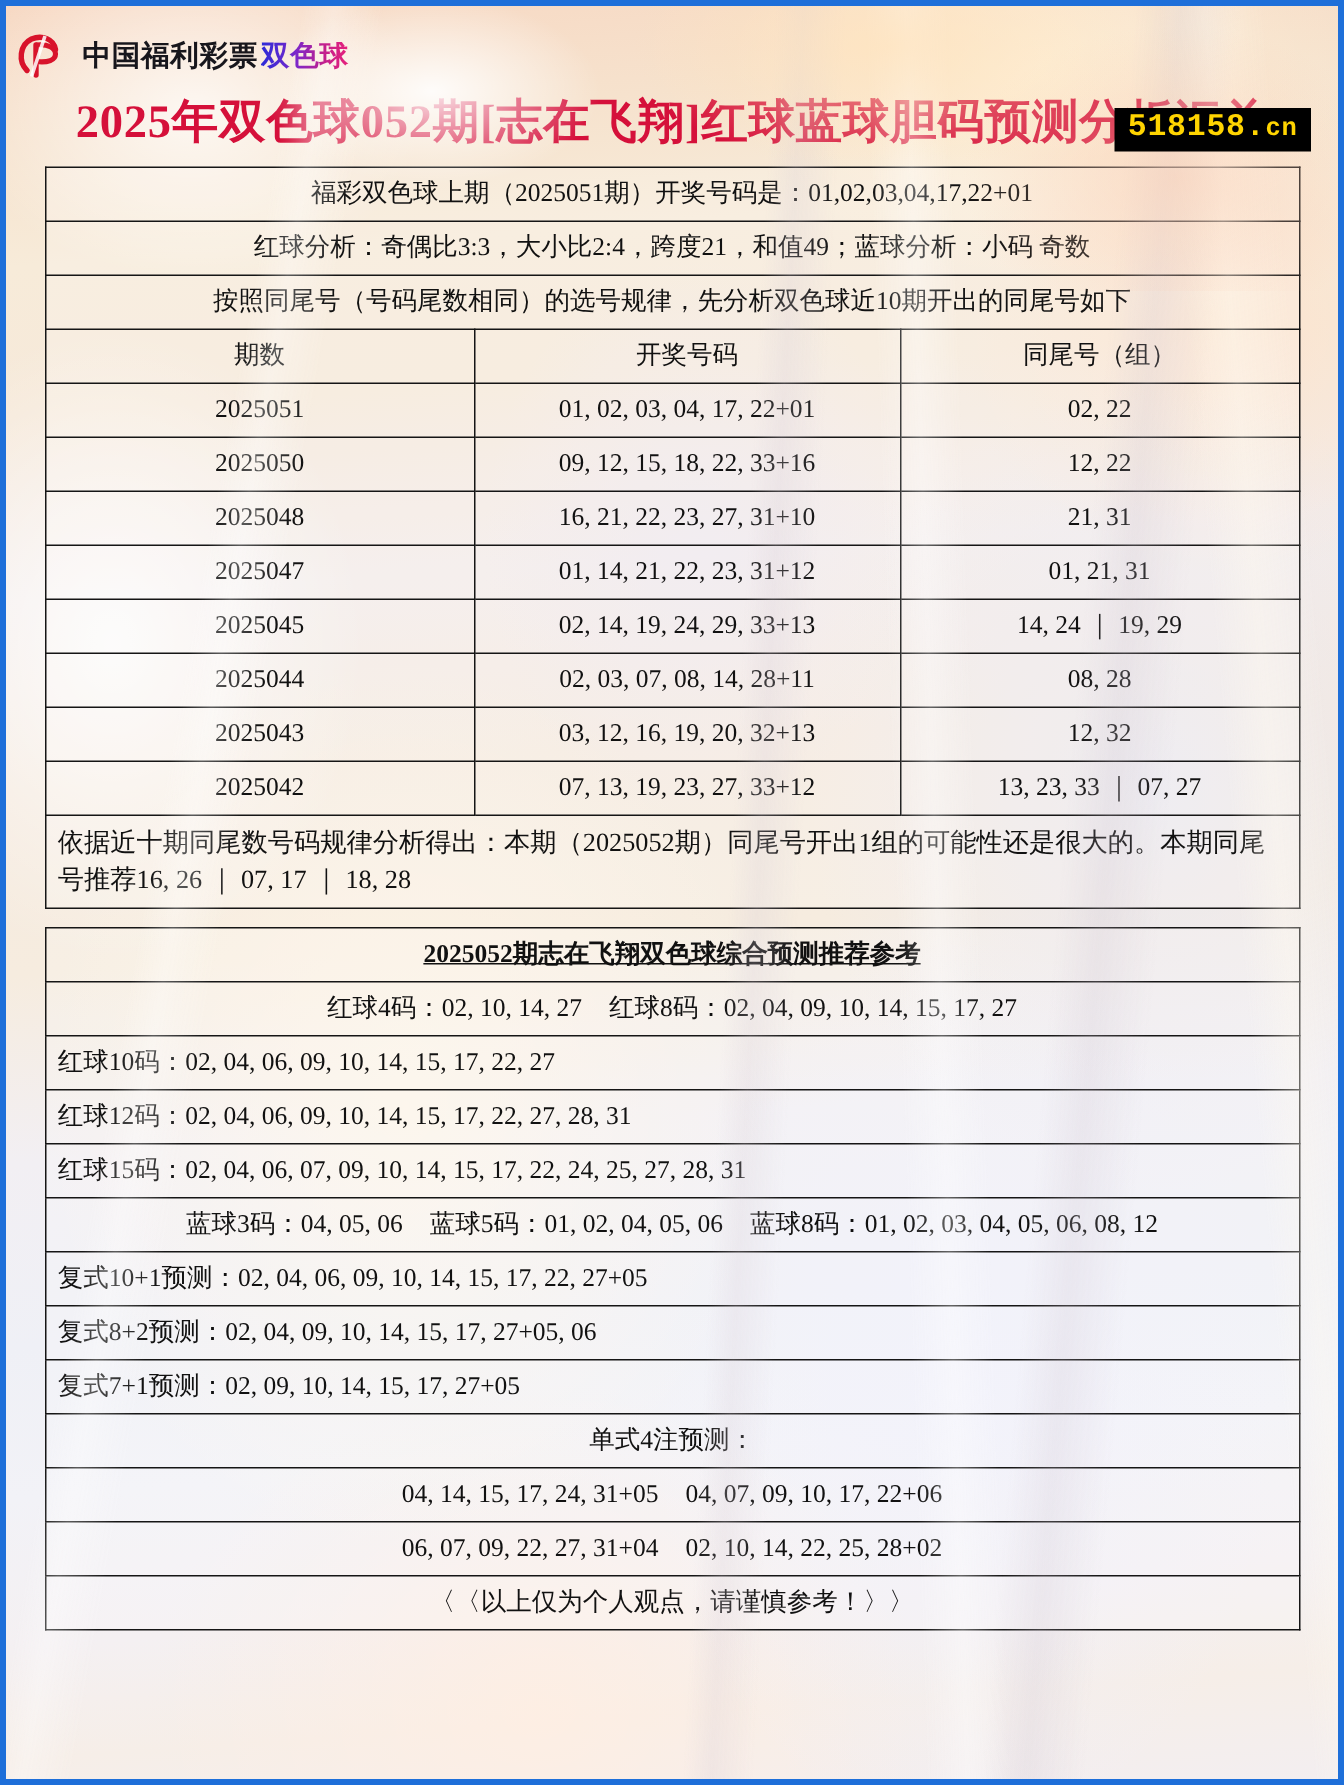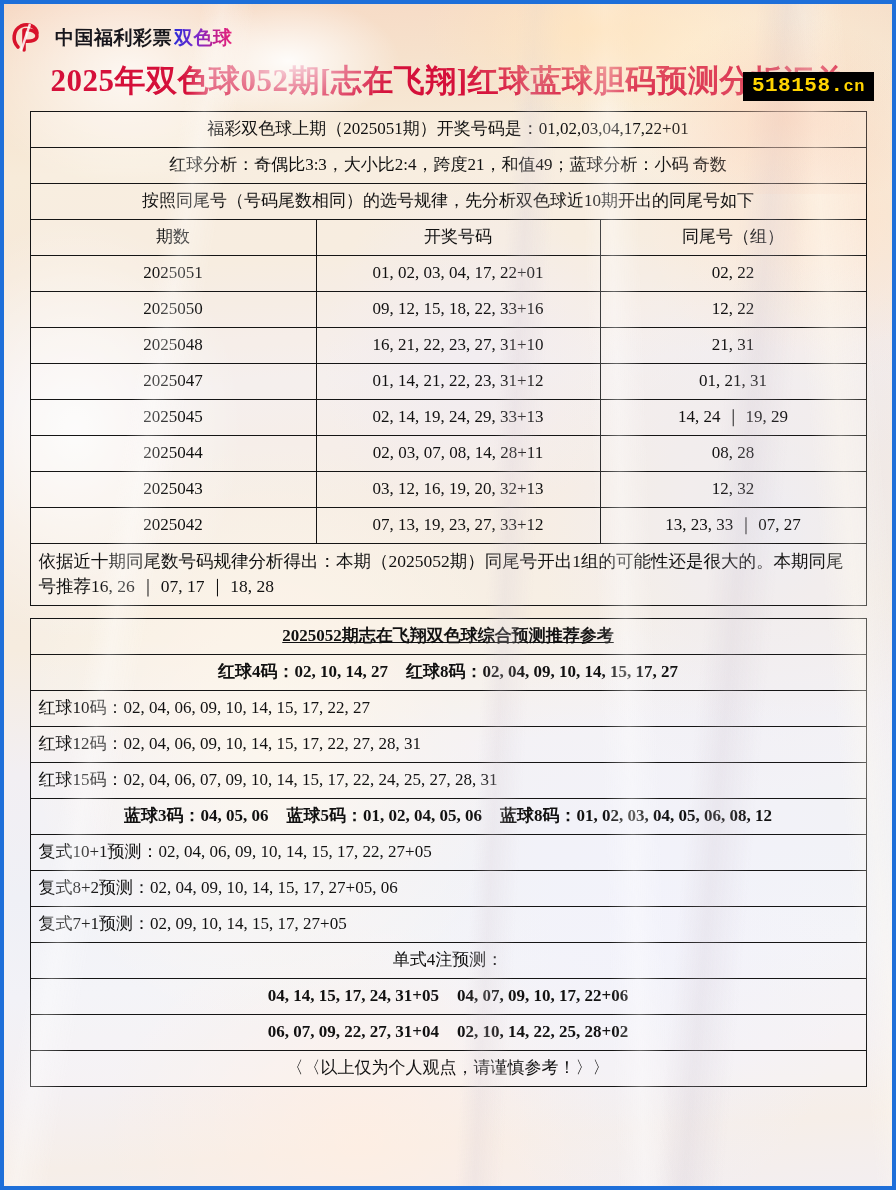--- a/index.html
+++ b/index.html
@@ -137,21 +137,21 @@
   .tbl td.left {
     text-align: left;
     padding-left: 8px;
   }
   .tbl td.b { font-weight: 700; text-decoration: underline; }
   .num { font-family: "Liberation Serif", "DejaVu Serif", serif; }
 
   .tbl2 { margin-top: 12px; }
   .tbl2 td { height: 36px; }
 
-  .mini { display: inline-block; font-weight: bold; }
+  .mini { display: inline-block; }
   .gap { display: inline-block; width: 18px; }
 </style>
 </head>
 <body>
 
 <div class="page">
   <div class="bg-streaks"></div>
   <div class="bg-warm-top"></div>
 
   <div class="header">

